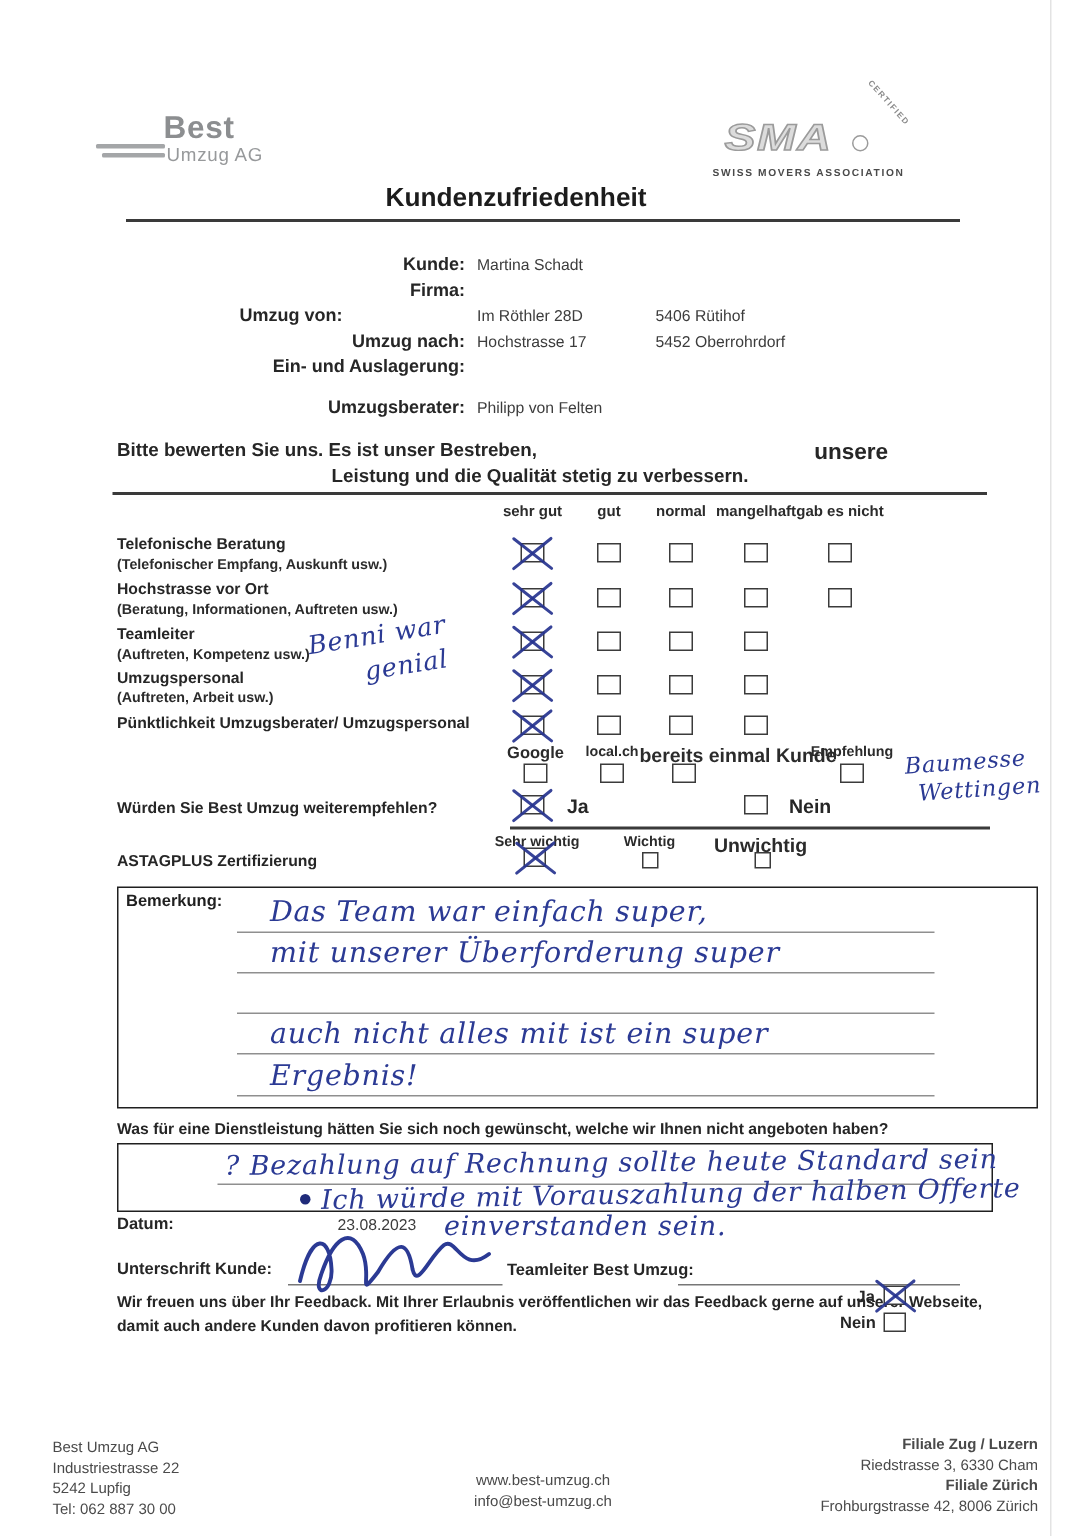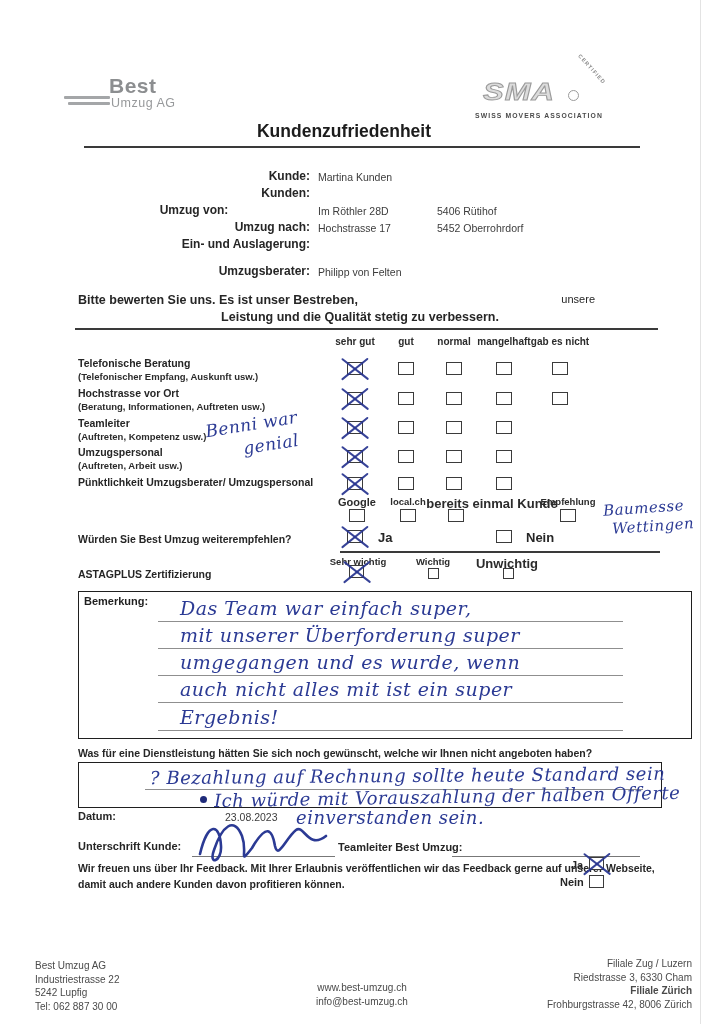--- a/index.html
+++ b/index.html
@@ -52,39 +52,39 @@
     <div class="abs sma-big" style="left:8px;top:12px">SMA</div>
     <div class="abs sma-sub" style="left:0px;top:50px">SWISS MOVERS ASSOCIATION</div>
     <div class="abs cert" style="left:98px;top:4px">CERTIFIED</div>
     <div class="ring" style="left:93px;top:28px"></div>
   </div>
 
   <div class="abs" style="left:84px;top:121px;width:520px;text-align:center;font-size:17.5px;font-weight:bold;color:#1c1c1c">Kundenzufriedenheit</div>
   <div class="divider" style="left:84px;top:146px;width:556px"></div>
 
   <div class="abs lbl" style="left:78px;top:169px;width:232px;text-align:right">Kunde:</div>
-  <div class="abs val" style="left:318px;top:171px">Martina Kunden</div>
-
-  <div class="abs lbl" style="left:78px;top:186px;width:232px;text-align:right">Kunden:</div>
+  <div class="abs val" style="left:318px;top:171px">Martina Schadt</div>
+
+  <div class="abs lbl" style="left:78px;top:186px;width:232px;text-align:right">Firma:</div>
 
   <div class="abs lbl" style="left:78px;top:203px;width:232px;text-align:center">Umzug von:</div>
   <div class="abs val" style="left:318px;top:205px">Im Röthler 28D</div>
   <div class="abs val" style="left:437px;top:205px">5406 Rütihof</div>
 
   <div class="abs lbl" style="left:78px;top:220px;width:232px;text-align:right">Umzug nach:</div>
   <div class="abs val" style="left:318px;top:222px">Hochstrasse 17</div>
   <div class="abs val" style="left:437px;top:222px">5452 Oberrohrdorf</div>
 
   <div class="abs lbl" style="left:78px;top:237px;width:232px;text-align:right">Ein- und Auslagerung:</div>
 
   <div class="abs lbl" style="left:78px;top:264px;width:232px;text-align:right">Umzugsberater:</div>
   <div class="abs val" style="left:318px;top:266px">Philipp von Felten</div>
 
   <div class="abs" style="left:78px;top:293px;font-size:12.5px;font-weight:bold;color:#262626">Bitte bewerten Sie uns. Es ist unser Bestreben,</div>
-  <div class="abs" style="left:540px;top:293px;width:55px;text-align:right;font-size:11px;font-weight:normal;color:#262626">unsere</div>
+  <div class="abs" style="left:540px;top:293px;width:55px;text-align:center;font-size:15px;font-weight:bold;color:#262626">unsere</div>
   <div class="abs" style="left:150px;top:310px;width:420px;text-align:center;font-size:12.5px;font-weight:bold;color:#262626">Leistung und die Qualität stetig zu verbessern.</div>
   <div class="divider" style="left:75px;top:328px;width:583px;height:1.5px"></div>
 
   <div class="abs hdr" style="left:355px;top:336px">sehr gut</div>
   <div class="abs hdr" style="left:406px;top:336px">gut</div>
   <div class="abs hdr" style="left:454px;top:336px">normal</div>
   <div class="abs hdr" style="left:504px;top:336px">mangelhaft</div>
   <div class="abs hdr" style="left:560px;top:336px">gab es nicht</div>
 
   <div class="abs rowlbl" style="left:78px;top:357px">Telefonische Beratung</div>
@@ -181,21 +181,20 @@
 
   <div class="box" style="left:78px;top:591px;width:612px;height:146px"></div>
   <div class="abs" style="left:84px;top:595px;font-size:11px;font-weight:bold;color:#1f1f1f">Bemerkung:</div>
   <div class="rule" style="left:158px;top:621px;width:465px"></div>
   <div class="rule" style="left:158px;top:648px;width:465px"></div>
   <div class="rule" style="left:158px;top:675px;width:465px"></div>
   <div class="rule" style="left:158px;top:702px;width:465px"></div>
   <div class="rule" style="left:158px;top:730px;width:465px"></div>
   <div class="hw" style="left:180px;top:597px;font-size:19px">Das Team war einfach super,</div>
   <div class="hw" style="left:180px;top:624px;font-size:19px">mit unserer Überforderung super</div>
-  <div class="hw" style="left:180px;top:651px;font-size:19px">umgegangen und es wurde, wenn</div>
   <div class="hw" style="left:180px;top:678px;font-size:19px">auch nicht alles mit ist ein super</div>
   <div class="hw" style="left:180px;top:706px;font-size:19px">Ergebnis!</div>
 
   <div class="abs q" style="left:78px;top:747px">Was für eine Dienstleistung hätten Sie sich noch gewünscht, welche wir Ihnen nicht angeboten haben?</div>
   <div class="box" style="left:78px;top:762px;width:582px;height:44px"></div>
   <div class="rule" style="left:145px;top:789px;width:498px"></div>
   <div class="hw" style="left:150px;top:765px;font-size:18px;transform:rotate(-0.5deg)">? Bezahlung auf Rechnung sollte heute Standard sein</div>
   <div class="dot" style="left:200px;top:796px"></div>
   <div class="hw" style="left:214px;top:786px;font-size:18px;transform:rotate(-1deg)">Ich würde mit Vorauszahlung der halben Offerte</div>
   <div class="hw" style="left:296px;top:807px;font-size:18px">einverstanden sein.</div>
@@ -226,19 +225,19 @@
     <div>Best Umzug AG</div>
     <div>Industriestrasse 22</div>
     <div>5242 Lupfig</div>
     <div>Tel: 062 887 30 00</div>
   </div>
   <div class="abs ft" style="left:280px;top:981px;width:164px;text-align:center">
     <div>www.best-umzug.ch</div>
     <div>info@best-umzug.ch</div>
   </div>
   <div class="abs ft" style="left:440px;top:957px;width:252px;text-align:right">
-    <div style="font-weight:normal">Filiale Zug / Luzern</div>
+    <div style="font-weight:bold">Filiale Zug / Luzern</div>
     <div>Riedstrasse 3, 6330 Cham</div>
     <div style="font-weight:bold">Filiale Zürich</div>
     <div>Frohburgstrasse 42, 8006 Zürich</div>
   </div>
 
 </div>
 
 </body></html>

